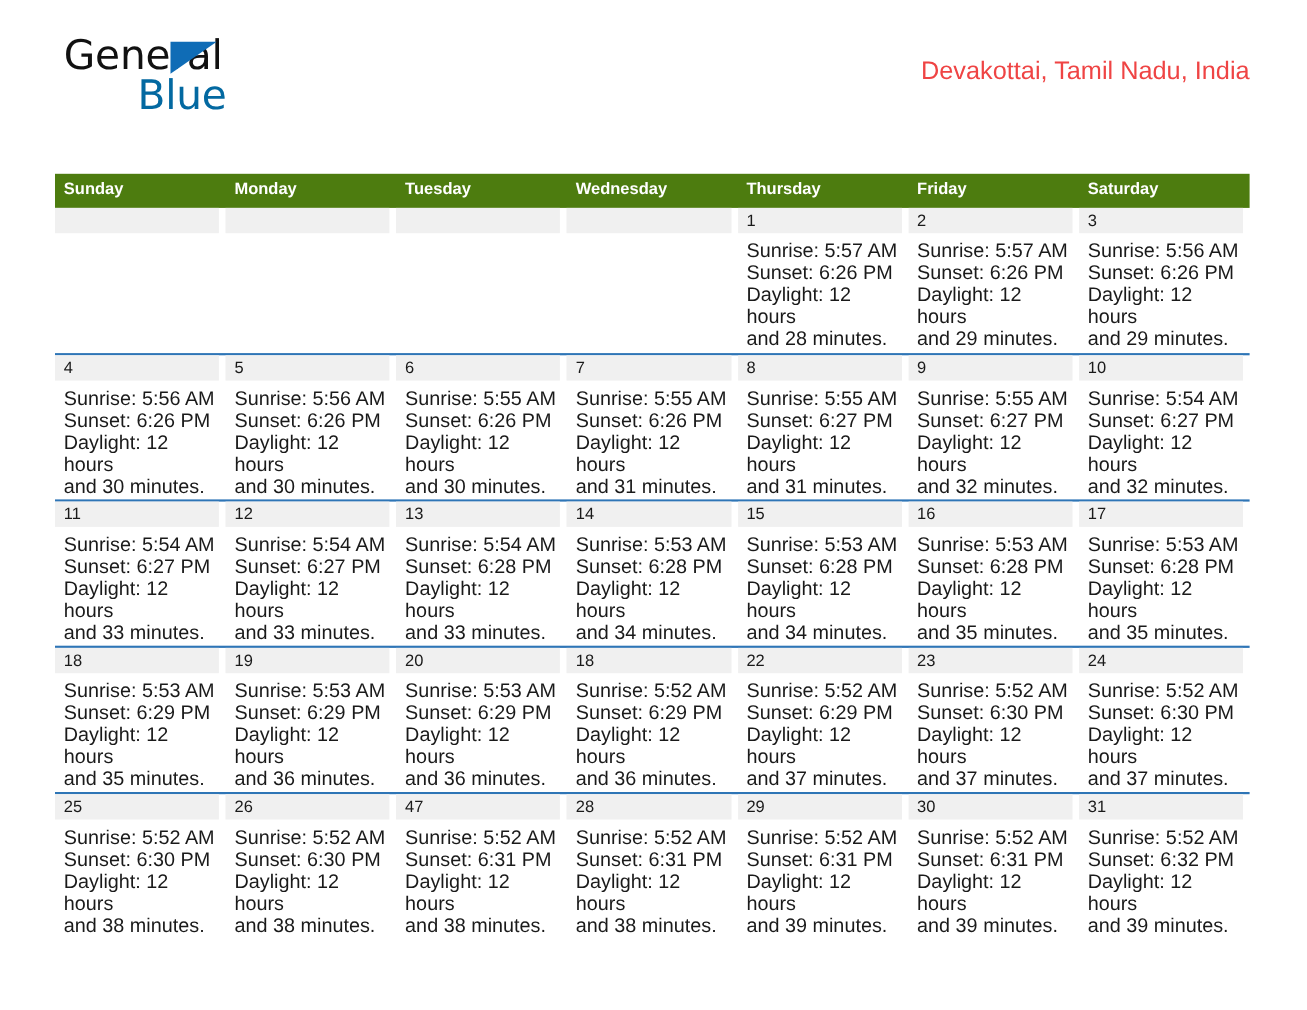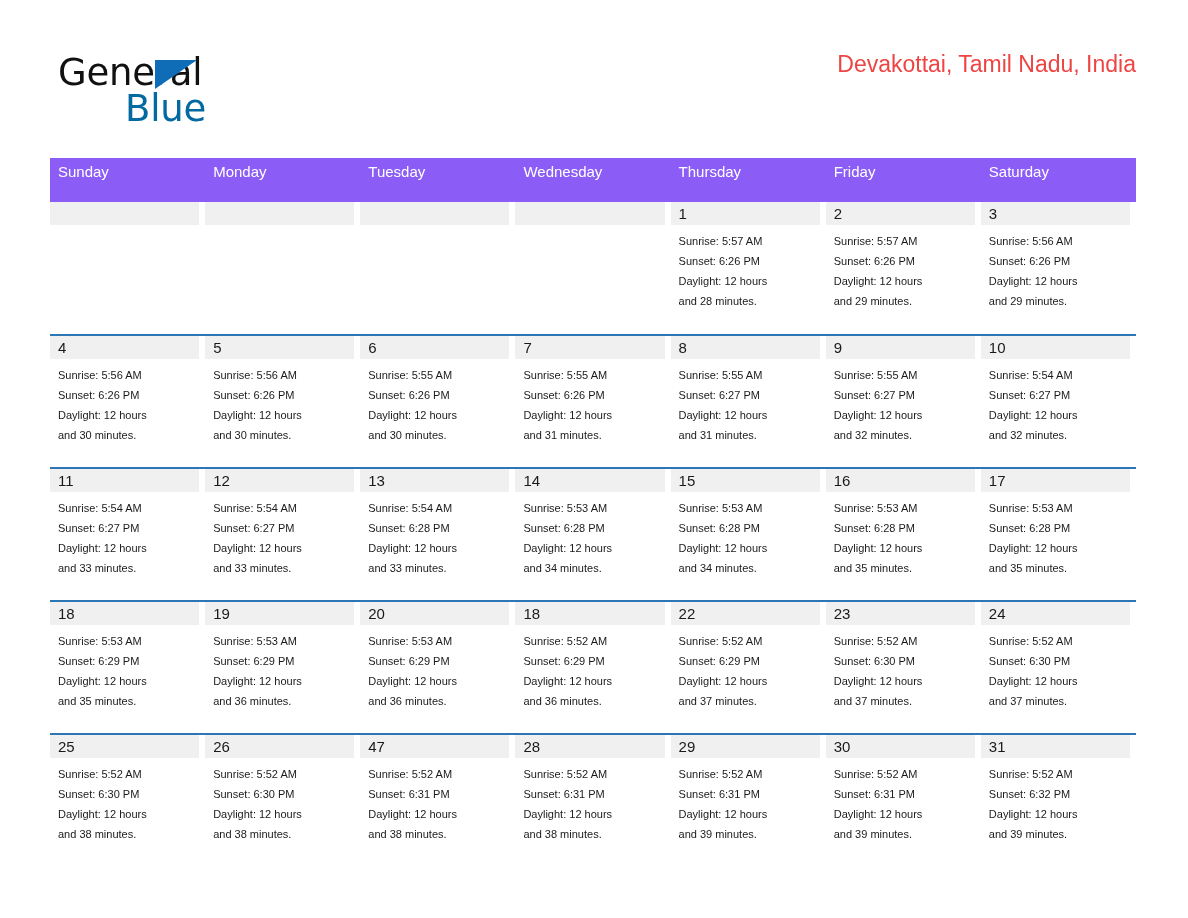--- a/index.html
+++ b/index.html
@@ -25,21 +25,21 @@
   
   .top {
     position: absolute;
     left: 0; top: 0;
     width: 1188px;
     height: 155px;
   }
   .logo {
     position: absolute;
     left: 58px;
-    top: 52px;
+    top: 30px;
     width: 260px;
     height: 80px;
   }
   .logo-general {
     position: absolute;
     left: 0;
     top: 0;
     font-size: 37px;
     letter-spacing: -0.2px;
     color: #111111;
@@ -92,22 +92,23 @@
 
   
   .calendar {
     position: absolute;
     left: 50px;
     top: 158px;
     width: 1086px;
   }
   .weekday-row {
     display: flex;
-    background: #8b5cf6;
-    height: 44px;
+    background: #4d7c0f;
+    height: 31px;
+    font-weight: bold;
   }
   .weekday {
     flex: 1 1 0;
     color: #ffffff;
     font-size: 15px;
     line-height: 28px;
     padding-left: 8px;
     box-sizing: border-box;
     white-space: nowrap;
   }
@@ -139,21 +140,21 @@
     line-height: 23px;
     padding-left: 8px;
     color: #1a1a1a;
     box-sizing: border-box;
   }
   .day-cell.empty .day-num {
     background: #f0f0f0;
   }
   .day-info {
     padding: 6px 4px 0 8px;
-    font-size: 11px;
+    font-size: 18px;
     line-height: 20px;
     color: #1a1a1a;
   }
   .day-info div {
     white-space: normal;
   }
 </style>
 </head>
 <body>
 

